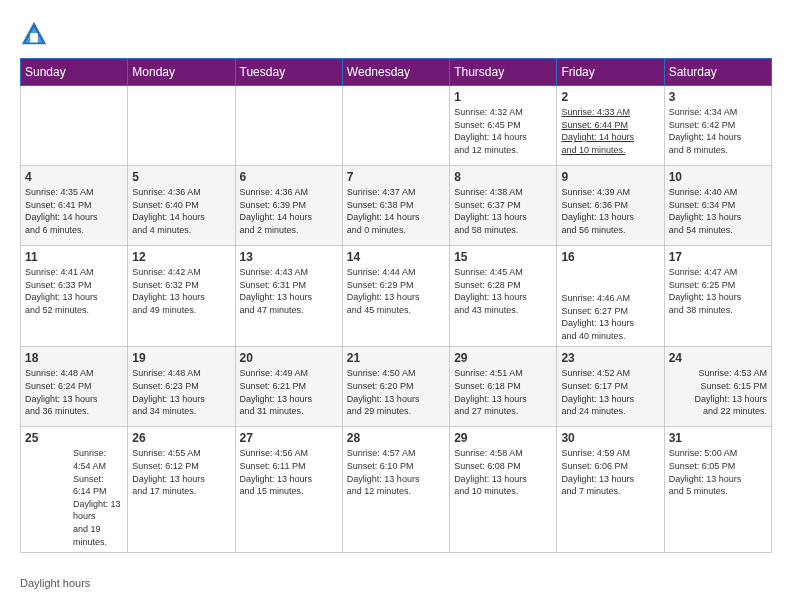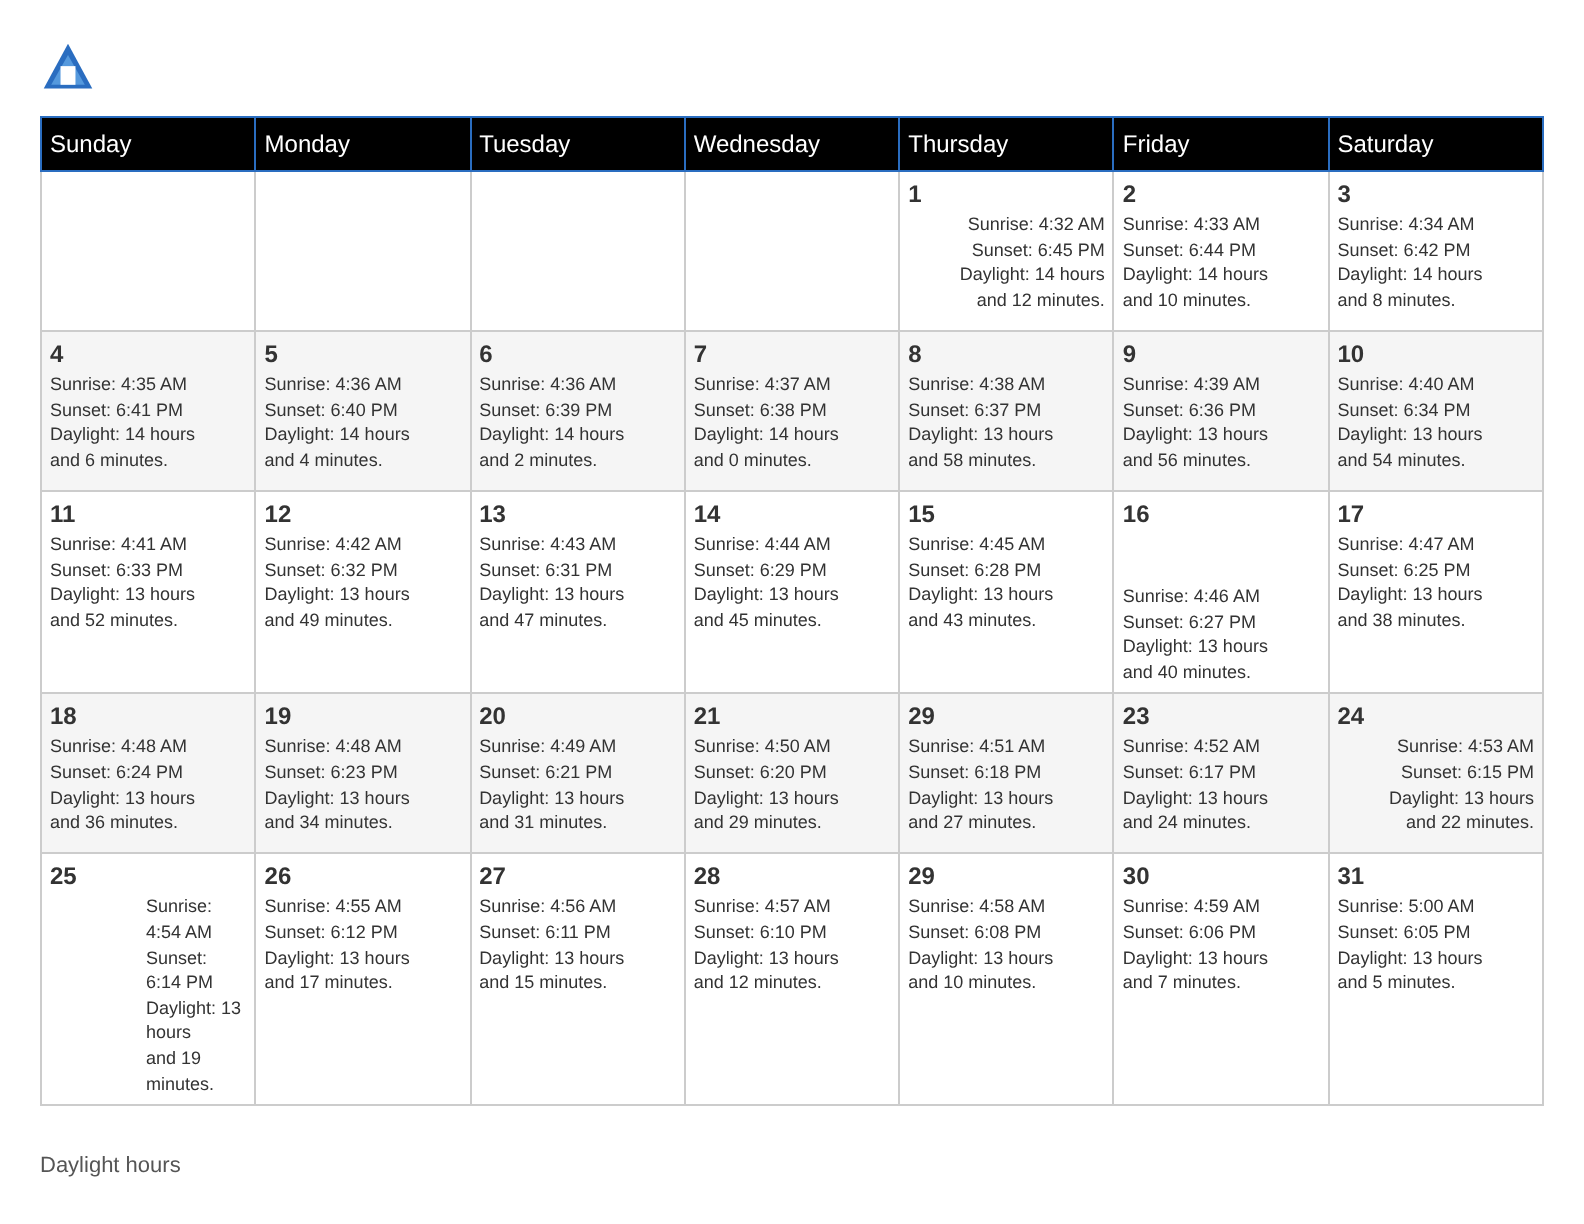--- a/index.html
+++ b/index.html
@@ -44,21 +44,21 @@
     .location {
       font-size: 14px;
       color: #555;
     }
     table {
       width: 100%;
       border-collapse: collapse;
       font-size: 10px;
     }
     thead th {
-      background: #000000;
+      background: #701a75;
       color: #fff;
       padding: 6px 4px;
       text-align: left;
       font-size: 12px;
       font-weight: normal;
       border: 1px solid #2a6dc0;
     }
     tbody td {
       border: 1px solid #ccc;
       vertical-align: top;
@@ -112,28 +112,28 @@
       </tr>
   </thead>
   <tbody id="calendar-body">
   <tr>
         <td class="empty-cell"></td>
         <td class="empty-cell"></td>
         <td class="empty-cell"></td>
         <td class="empty-cell"></td>
         <td>
           <span class="day-num">1</span>
-          <div class="day-info" style="white-space: pre-line; text-align: right;">Sunrise: 4:32 AM
+          <div class="day-info" style="white-space: pre-line;">Sunrise: 4:32 AM
 Sunset: 6:45 PM
 Daylight: 14 hours
 and 12 minutes.</div>
         </td>
         <td>
           <span class="day-num">2</span>
-          <div class="day-info" style="white-space: pre-line;">Sunrise: 4:33 AM
+          <div class="day-info" style="white-space: pre-line; text-decoration: underline;">Sunrise: 4:33 AM
 Sunset: 6:44 PM
 Daylight: 14 hours
 and 10 minutes.</div>
         </td>
         <td>
           <span class="day-num">3</span>
           <div class="day-info" style="white-space: pre-line;">Sunrise: 4:34 AM
 Sunset: 6:42 PM
 Daylight: 14 hours
 and 8 minutes.</div>

